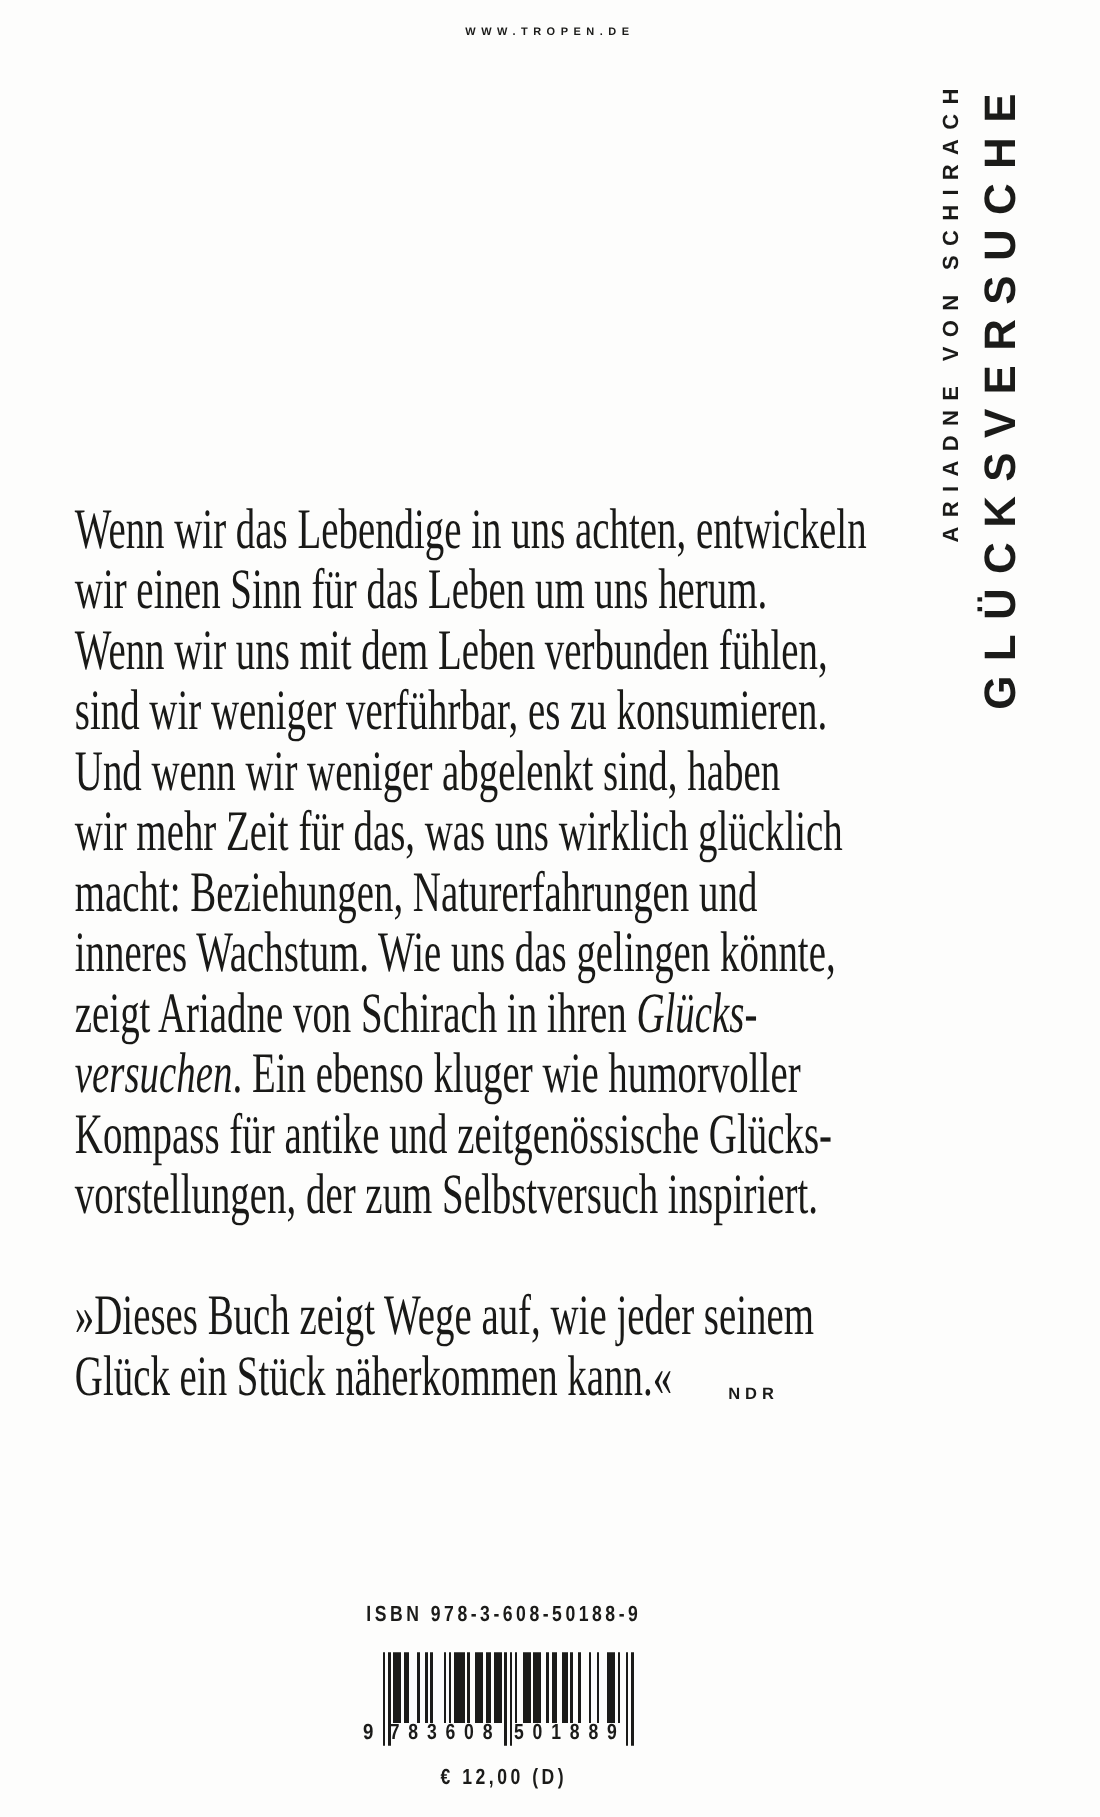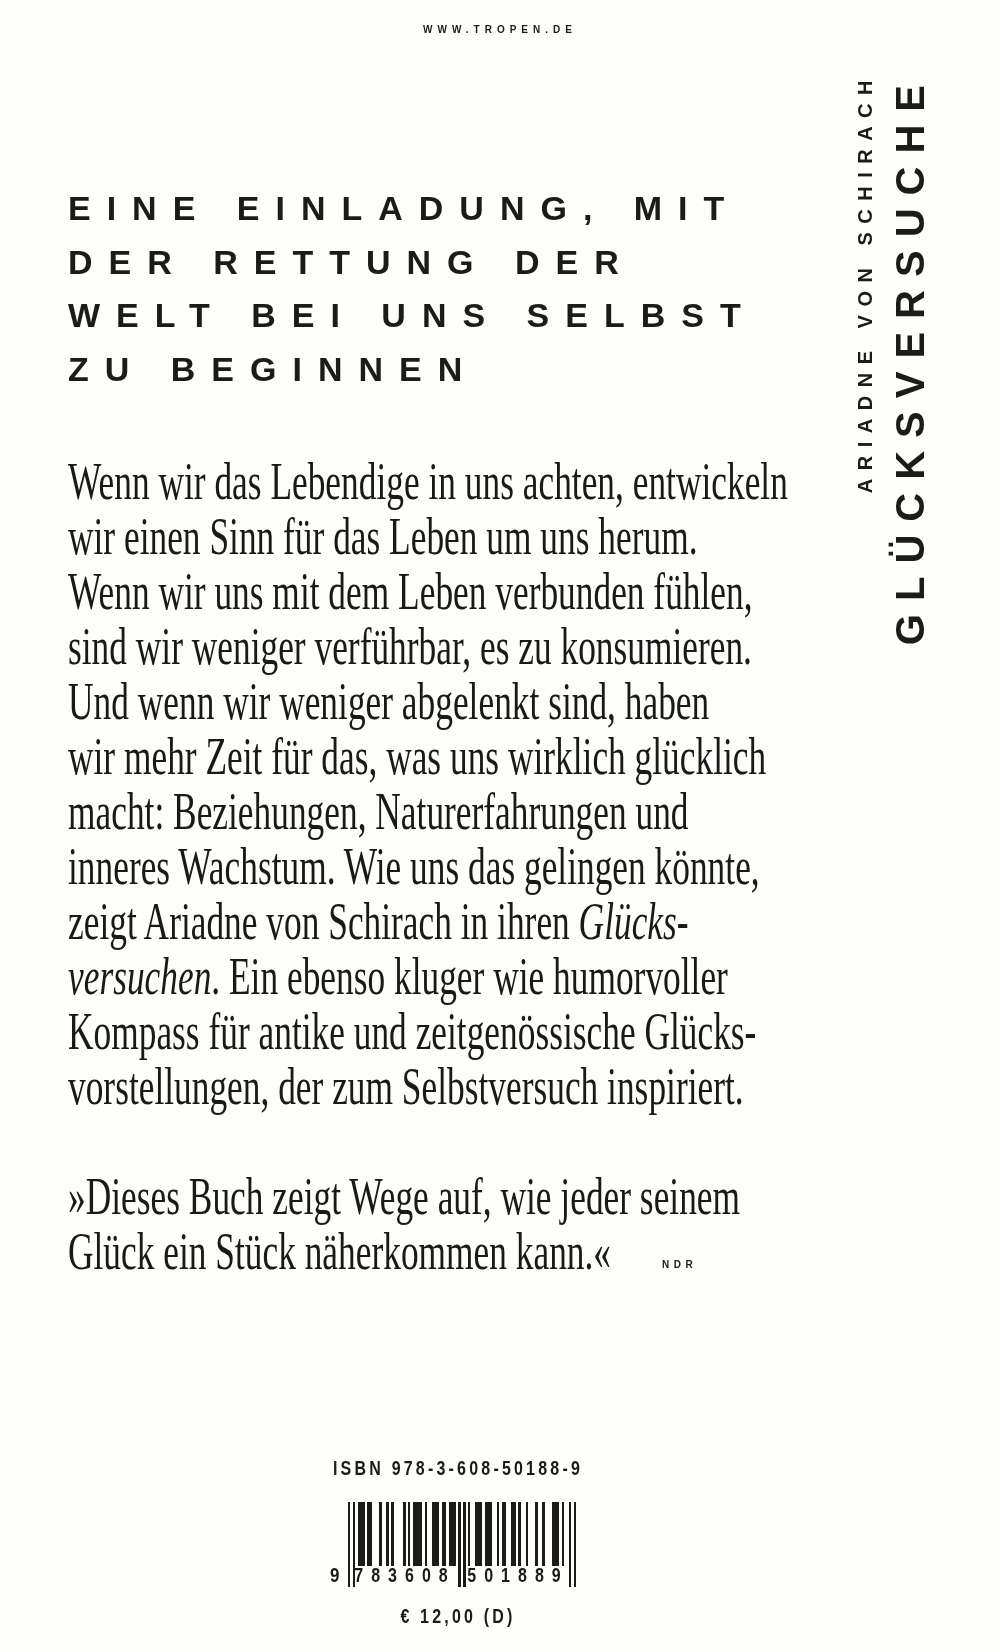--- a/index.html
+++ b/index.html
@@ -49,21 +49,21 @@
   .pressquote{ top:1169px; }
   .sline{
     height:55px;white-space:nowrap;
     transform:scaleX(0.68);
     transform-origin:0 0;
   }
   .sline .it{ font-style:italic; }
   
   .src{
     position:absolute;left:662px;top:1259px;
-    font-size:10px;font-weight:bold;letter-spacing:4.5px;
+    font-size:15px;font-weight:bold;letter-spacing:4.5px;
   }
   
   .isbn{
     position:absolute;left:258px;top:1457px;width:400px;
     text-align:center;
     font-size:20px;font-weight:bold;letter-spacing:4px;
     transform:scaleX(0.8);transform-origin:50% 50%;
     white-space:nowrap;
   }
   .barcode-svg{ position:absolute;left:330px;top:1502px; }
@@ -87,26 +87,20 @@
 </head>
 <body>
 
 <div class="page">
 
   <div class="url">WWW.TROPEN.DE</div>
 
   <div class="vert author">ARIADNE VON SCHIRACH</div>
   <div class="vert title">GLÜCKSVERSUCHE</div>
 
-  <h1 class="headline">
-    <div>EINE EINLADUNG, MIT</div>
-    <div>DER RETTUNG DER</div>
-    <div>WELT BEI UNS SELBST</div>
-    <div>ZU BEGINNEN</div>
-  </h1>
 
   <div class="serifblock blurb">
     <div class="sline"><span>Wenn wir das Lebendige in uns achten, entwickeln</span><span class="it"></span><span></span></div>
     <div class="sline"><span>wir einen Sinn für das Leben um uns herum.</span><span class="it"></span><span></span></div>
     <div class="sline"><span>Wenn wir uns mit dem Leben verbunden fühlen,</span><span class="it"></span><span></span></div>
     <div class="sline"><span>sind wir weniger verführbar, es zu konsumieren.</span><span class="it"></span><span></span></div>
     <div class="sline"><span>Und wenn wir weniger abgelenkt sind, haben</span><span class="it"></span><span></span></div>
     <div class="sline"><span>wir mehr Zeit für das, was uns wirklich glücklich</span><span class="it"></span><span></span></div>
     <div class="sline"><span>macht: Beziehungen, Naturerfahrungen und</span><span class="it"></span><span></span></div>
     <div class="sline"><span>inneres Wachstum. Wie uns das gelingen könnte,</span><span class="it"></span><span></span></div>

